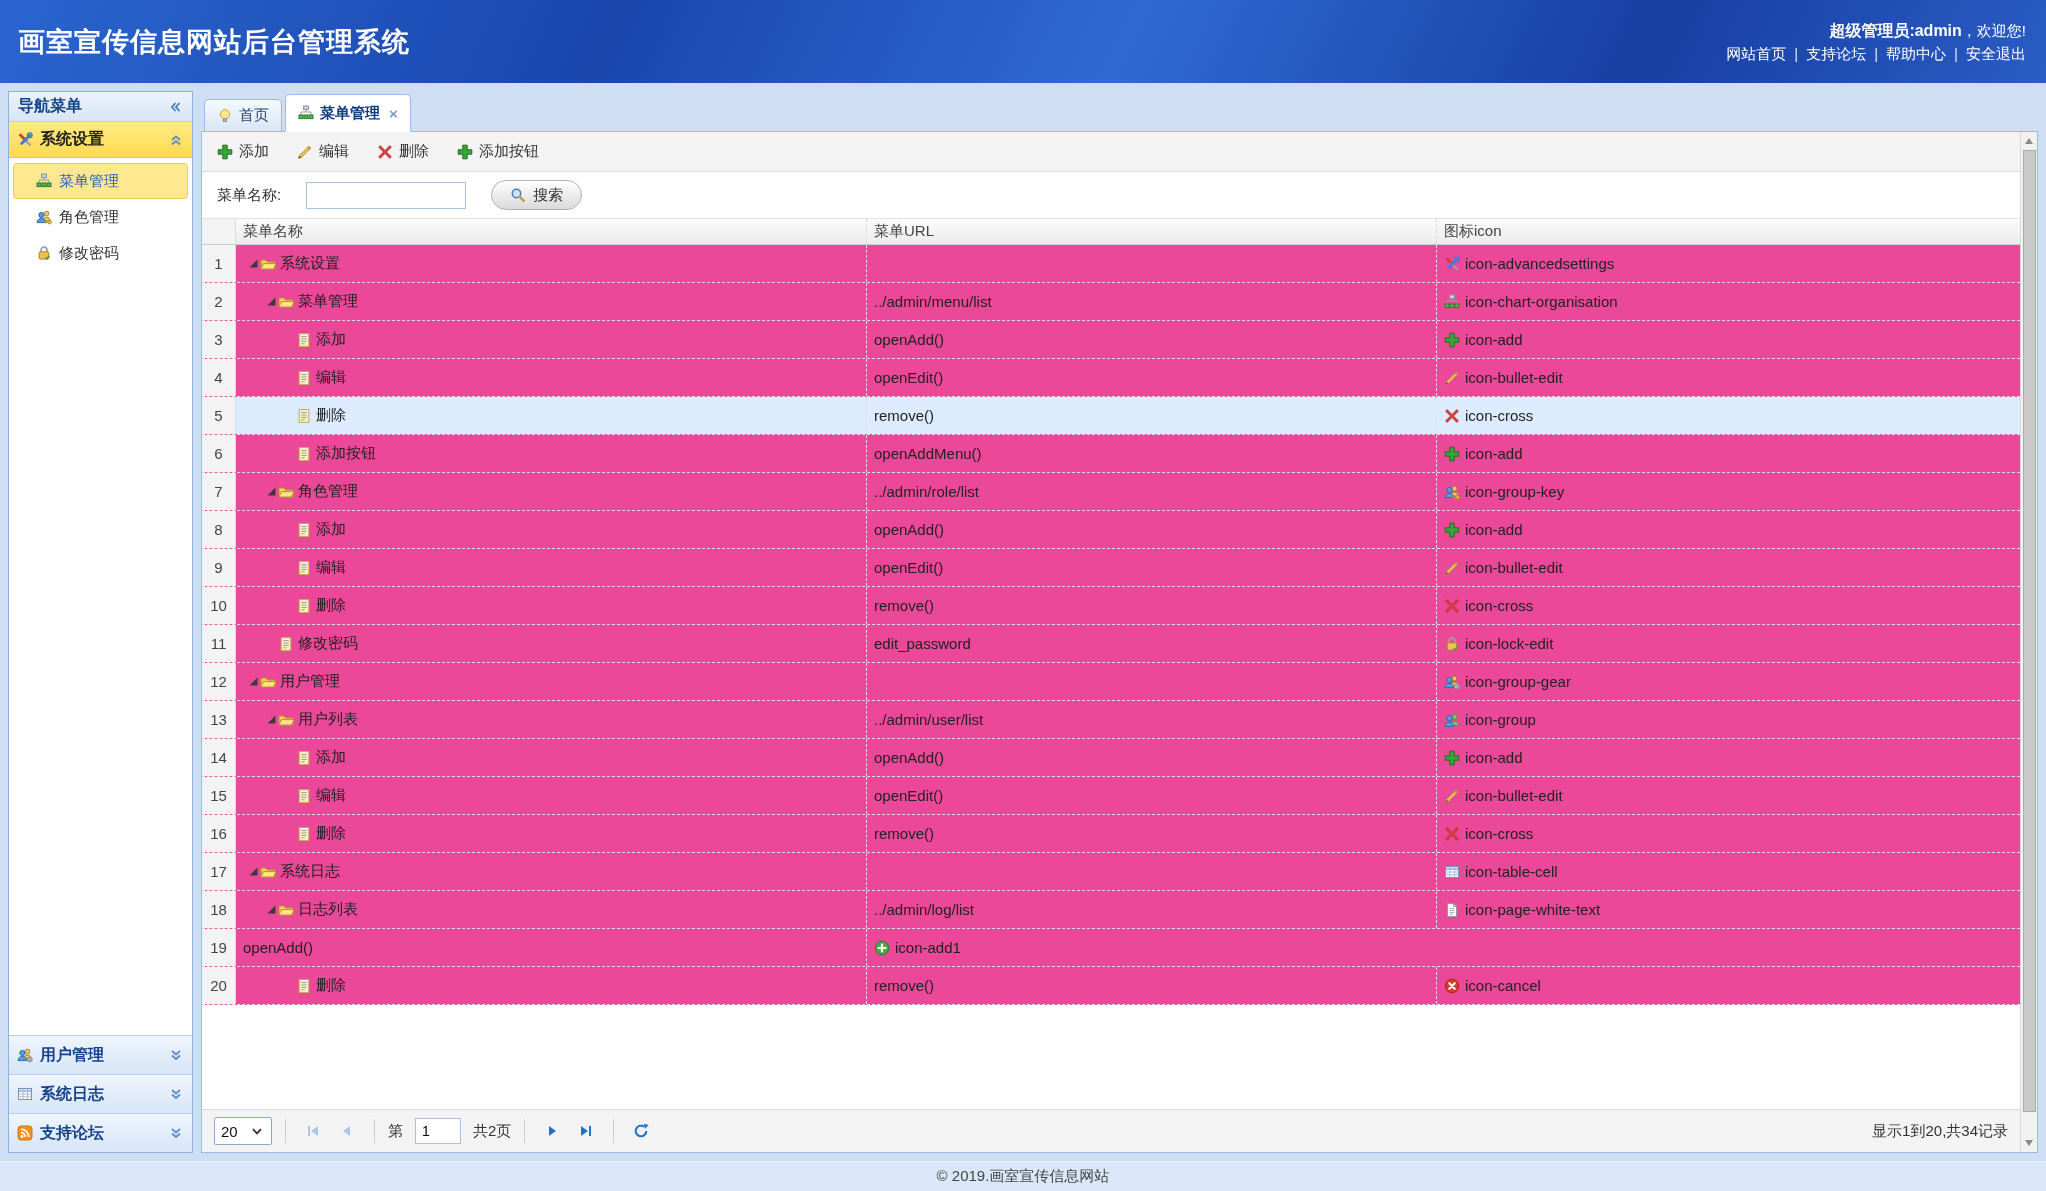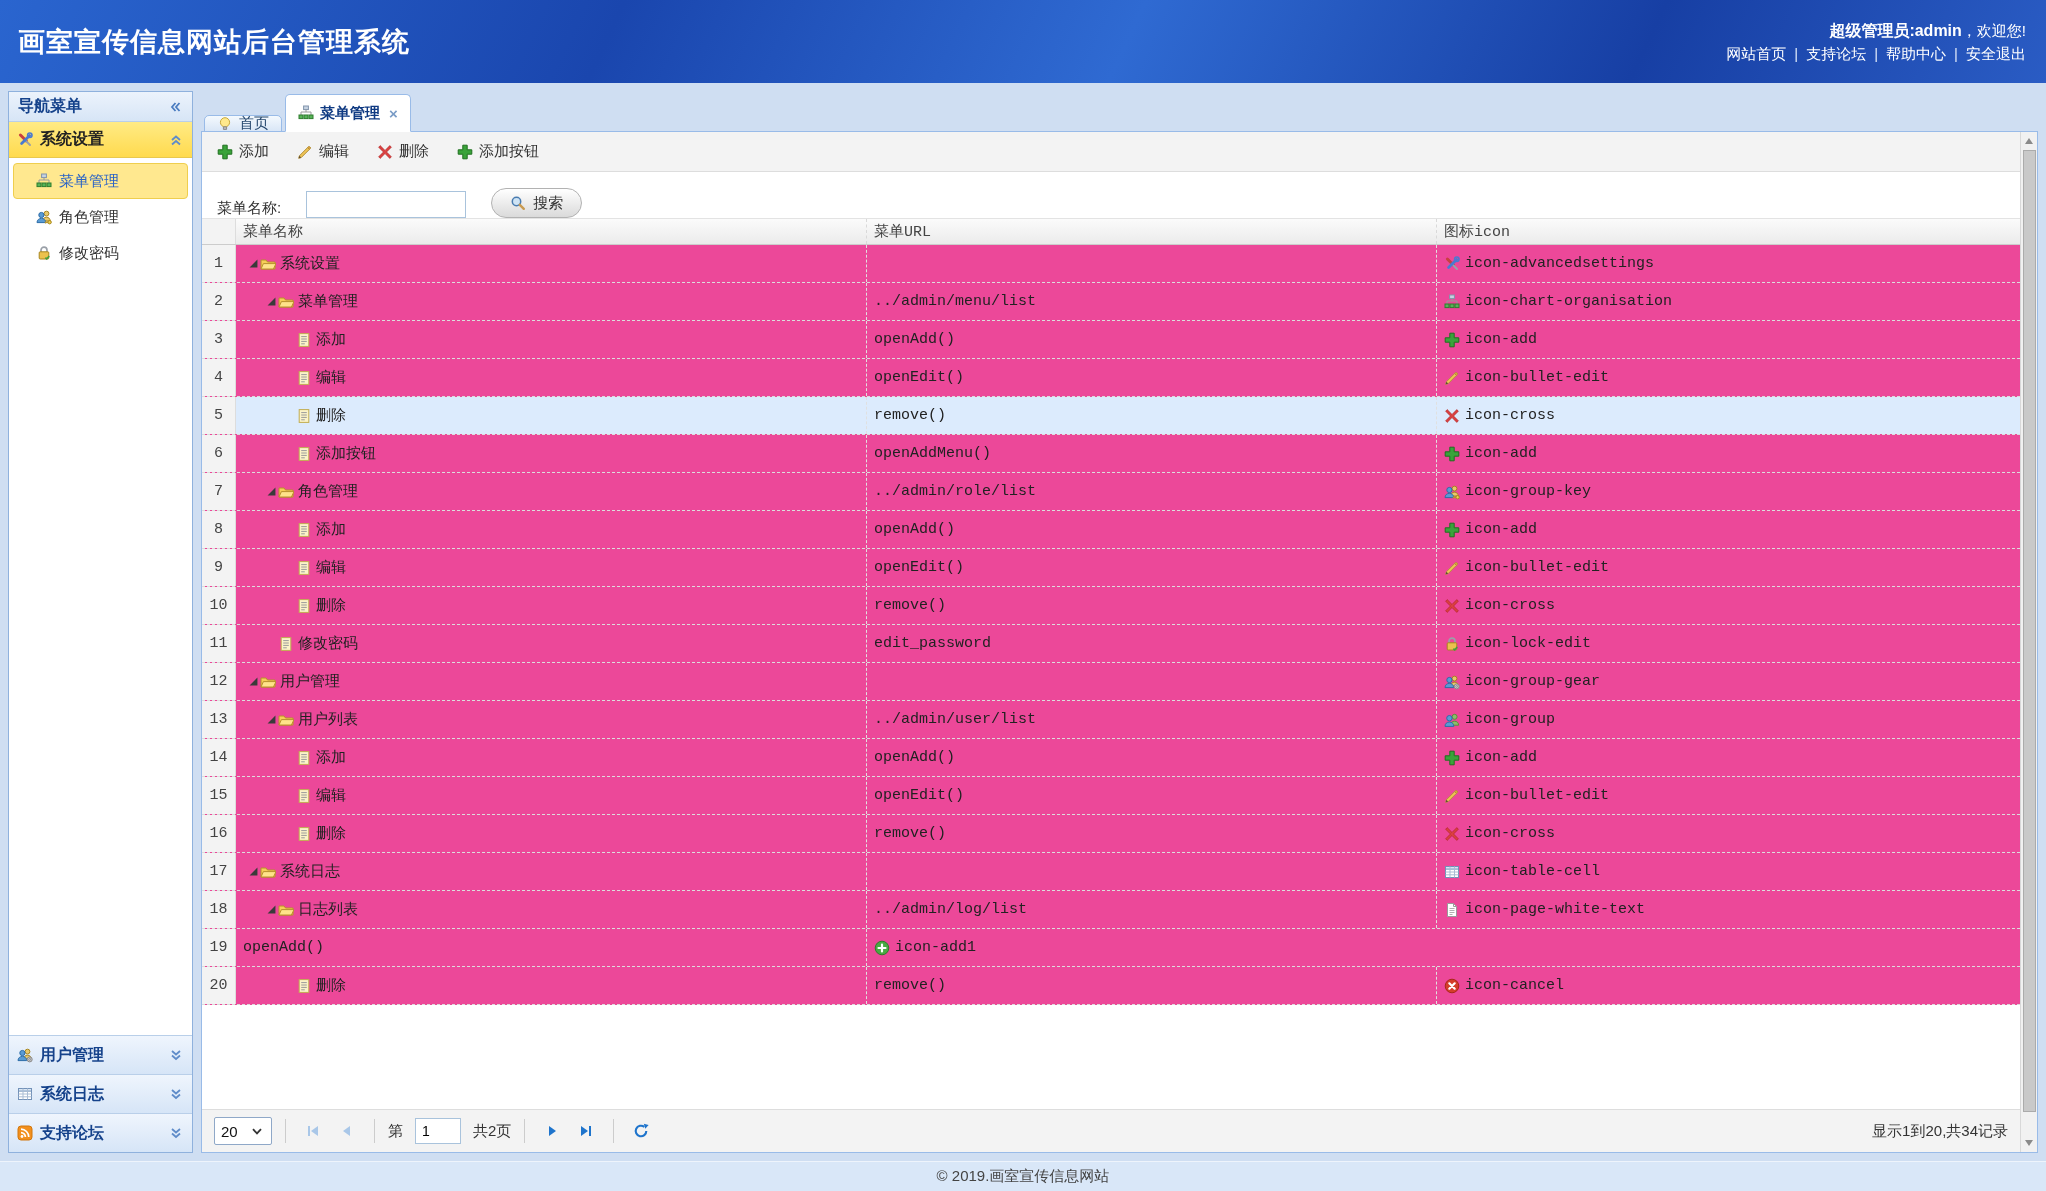--- a/index.html
+++ b/index.html
@@ -48,45 +48,45 @@
     background:linear-gradient(#eff5fd,#d6e5f7); border-top:1px solid #b9cfe9;
     font-weight:bold; font-size:16px; color:#15428b; cursor:pointer;
   }
   .acc-header-bot:first-of-type{ margin-top:auto; }
   .acc-header-bot .chev{ margin-left:auto; color:#5f8cc9; }
 
   
   .main{ flex:1; display:flex; flex-direction:column; min-width:0; }
   .tabbar{ height:40px; flex:0 0 auto; display:flex; align-items:flex-end; gap:3px; padding-left:3px; position:relative; z-index:2; }
   .tab{
-    height:17px; display:flex; align-items:center; gap:6px; padding:0 12px;
+    height:33px; display:flex; align-items:center; gap:6px; padding:0 12px;
     border:1px solid #99bbe8; border-radius:5px 5px 0 0; margin-bottom:-1px;
     background:linear-gradient(#f4f9fe,#d9e6f6); font-size:15px; color:#26486e; cursor:pointer;
     border-bottom:1px solid #99bbe8;
   }
   .tab.active{
     height:38px; background:#fff; border-bottom:1px solid #fff; font-weight:bold; color:#0f3a82; z-index:3;
   }
   .tab-close{ color:#7a9cc6; font-weight:bold; font-size:15px; margin-left:3px; cursor:pointer; }
   .panel{ flex:1; min-height:0; background:#ec4899; border:1px solid #99bbe8; display:flex; position:relative; z-index:1; }
   .panel-main{ flex:1; min-width:0; display:flex; flex-direction:column; }
 
   .toolbar{ height:40px; flex:0 0 auto; display:flex; align-items:center; gap:28px; padding:0 15px; background:#f3f3f3; border-bottom:1px solid #ddd; }
   .tool-btn{ display:flex; align-items:center; gap:6px; font-size:15px; color:#333; cursor:pointer; }
 
-  .searchrow{ height:46px; flex:0 0 auto; display:flex; align-items:flex-end; gap:25px; padding:0 15px; background:#fff; font-size:15px; color:#333; }
+  .searchrow{ height:46px; flex:0 0 auto; display:flex; align-items:center; gap:25px; padding:0 15px; background:#fff; font-size:15px; color:#333; }
   .search-input{ width:160px; height:27px; border:1px solid #a9c3dc; font-size:14px; padding:0 5px; outline:none; }
   .search-btn{
     height:30px; padding:0 18px; display:flex; align-items:center; gap:7px; cursor:pointer;
     border:1px solid #b2b2b2; border-radius:15px; background:linear-gradient(#ffffff,#dadada);
     font-size:15px; color:#333;
   }
 
   
-  .grid-header, .grid-row{ display:grid; grid-template-columns:34px 631px 570px 1fr;font-family:Liberation Mono, monospace; }
+  .grid-header, .grid-row{ display:grid; grid-template-columns:34px 631px 570px 1fr; }
   .grid-header{
     height:27px; flex:0 0 auto; background:linear-gradient(#fbfbfb,#ebebeb);
     border-top:1px solid #e3e3e3; border-bottom:1px solid #ccc; font-size:15px; color:#444;
   }
   .gh-cell{ display:flex; align-items:center; padding:0 7px; border-right:1px dashed #d9d9d9; }
   .gh-cell:last-child{ border-right:none; }
   .grid-body{ flex:0 0 auto; }
   .grid-row{ height:38px; border-bottom:1px dashed #dcdcdc; font-size:15px; color:#222; cursor:pointer; }
   .cell-num{ background:#f3f3f3; border-right:1px solid #ddd; display:flex; align-items:center; justify-content:center; color:#444; }
   .cell{ display:flex; align-items:center; padding:0 7px; border-right:1px dashed #e0e0e0; overflow:hidden; white-space:nowrap; }

